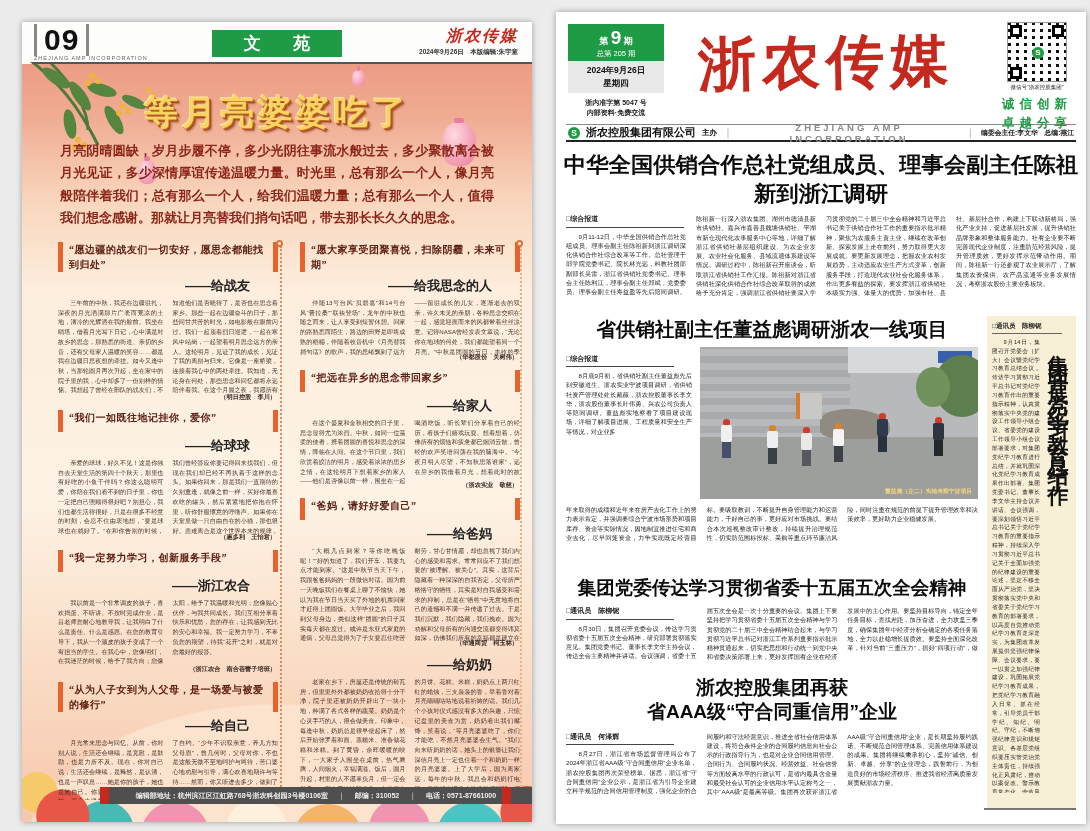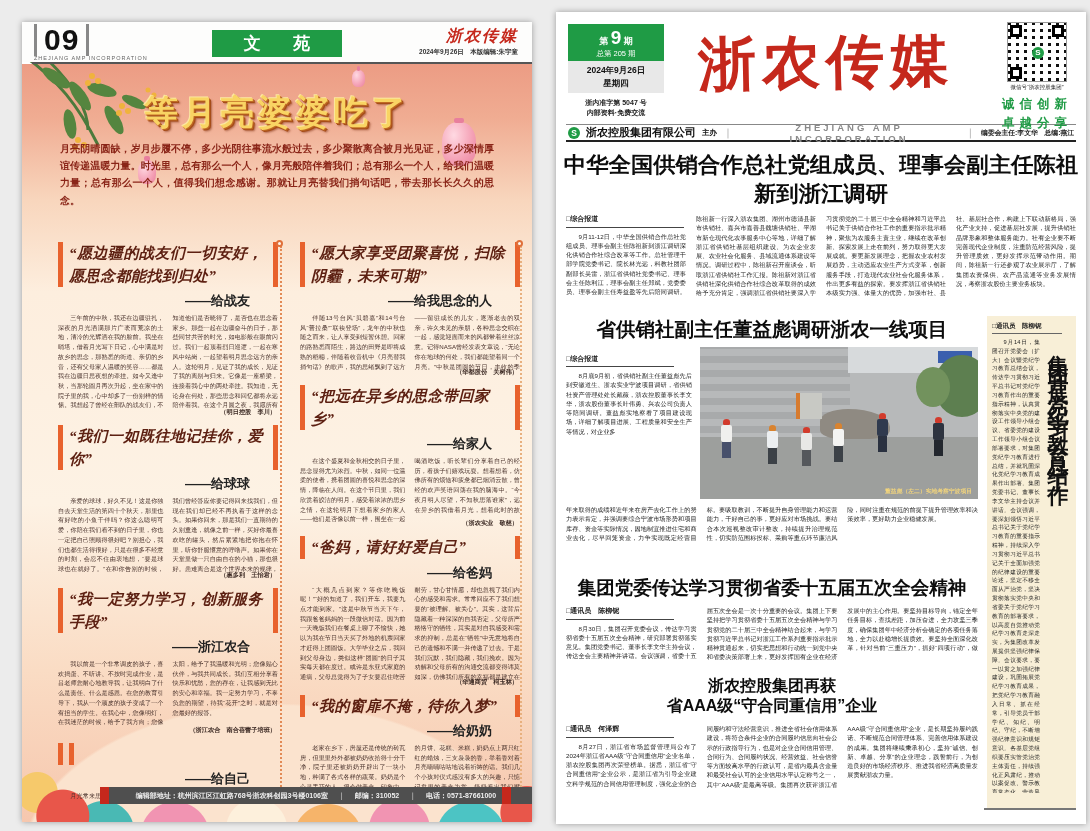--- a/index.html
+++ b/index.html
@@ -18,21 +18,21 @@
     color:#fff; font-weight:bold; font-size:17px; text-align:center; line-height:27px; letter-spacing:14px; padding-left:14px; }
   .lp-logo { position:absolute; right:14px; top:4px; font-family:"DejaVu Serif", serif; font-style:italic;
     font-weight:bold; color:#c5281c; font-size:16px; letter-spacing:2px; }
   .lp-dateline { position:absolute; right:14px; top:26px; font-size:6.5px; color:#333; font-weight:bold; }
   .lp-rule { position:absolute; left:10px; right:0; top:40px; height:2px; background:#555; z-index:4; }
   .lp-art { position:absolute; left:0; top:42px; right:0; bottom:0;
     background:linear-gradient(180deg,#ec9c84 0%,#f0ac92 7%,#f8d6bd 18%,#fdeede 30%,#fdf2e4 58%,#fadcc4 80%,#f6c7ae 100%); }
   .lp-title { position:absolute; left:0; right:0; top:26px; text-align:center; font-size:34px; font-weight:900;
     font-family:"DejaVu Serif", serif; color:#f9d463; letter-spacing:4px; z-index:3;
     text-shadow:1px 1px 0 #c06a24, 2px 2px 0 #a64d18, 3px 3px 2px rgba(120,40,10,.5), -1px -1px 0 #fbe7a0; }
-  .lp-intro { position:absolute; left:38px; right:38px; top:76px; font-size:10px; line-height:1.72;
+  .lp-intro { position:absolute; left:38px; right:38px; top:76px; font-size:13px; line-height:1.72;
     color:#8a2518; text-align:justify; z-index:3; font-weight:bold; }
   
   .flower-branch { position:absolute; left:-4px; top:-14px; z-index:2; }
   .lantern { position:absolute; border-radius:45% 45% 38% 38%; background:radial-gradient(ellipse at 35% 30%, #ffd9e2, #f4a0b5 60%, #e87f9d); z-index:2; }
   .lantern::before { content:""; position:absolute; left:35%; right:35%; top:-4px; height:5px; background:#e87f9d; border-radius:2px; }
   .lp-clouds { position:absolute; left:0; right:0; bottom:0; height:118px; z-index:1; overflow:hidden;
     background:
       radial-gradient(circle at 8% 95%, #e8564a 0 26px, transparent 27px),
       radial-gradient(circle at 3% 75%, #f6c96b 0 20px, transparent 21px),
       radial-gradient(circle at 16% 108%, #49b9b4 0 30px, transparent 31px),
@@ -46,22 +46,22 @@
   }
   .lp-columns { position:absolute; left:0; top:178px; right:0; height:558px; z-index:3; }
   .lcol { position:absolute; top:0; width:220px; height:558px; overflow:hidden; }
   .lcol.c1 { left:36px; } .lcol.c2 { left:278px; }
   .lp-divider { position:absolute; left:258px; top:4px; height:548px; border-left:2px dotted #e28a55; }
   .lp-edge { position:absolute; left:498px; top:4px; height:548px; border-left:2px dotted #e8b07e; }
   .ring { position:absolute; width:7px; height:7px; border:2px solid #e0703a; border-radius:50%; background:#fff7ee; z-index:4; }
   .article { margin-bottom:8px; }
   .ahead { display:flex; align-items:flex-start; gap:6px; margin-bottom:5px; }
   .abar { width:5px; background:#e8622d; align-self:stretch; min-height:22px; }
-  .atitle { flex:1; font-family:"Liberation Serif", serif; font-weight:bold; font-size:15px; line-height:1.5;
-    color:#5d2012; letter-spacing:.5px;font-style:italic; }
+  .atitle { flex:1; font-family:"Liberation Serif", serif; font-weight:bold; font-size:10px; line-height:1.5;
+    color:#5d2012; letter-spacing:.5px; }
   .adedi { text-align:right; font-size:13px; font-weight:bold; color:#222; margin:1px 28px 3px 0; }
   .abody-wrap { position:relative; }
   .abody { column-count:2; column-gap:9px; font-size:6.15px; line-height:1.58; color:#47302a;
     text-align:justify; overflow:hidden; text-indent:2em; }
   .asig { position:absolute; right:2px; bottom:0; font-size:6.2px; font-weight:bold; color:#3c2a24;
     background:transparent; padding-left:4px; }
   .c1 .article:nth-child(1) .abody-wrap { height:104px; }
   .c1 .article:nth-child(2) .abody-wrap { height:84px; }
   .c1 .article:nth-child(3) .abody-wrap { height:76px; }
   .c1 .article:nth-child(4) .abody-wrap { height:138px; }
@@ -134,21 +134,21 @@
   .ph-rubble { position:absolute; left:120px; top:62px; width:70px; height:30px; border-radius:40% 60% 30% 30%; background:#8f8a82; }
   .ph-machine { position:absolute; left:96px; top:46px; width:26px; height:26px; background:#c8c9c4; border-left:4px solid #d77b2f; }
   .person { position:absolute; width:13px; }
   .person .helmet { width:7px; height:6px; border-radius:50% 50% 20% 20%; background:#d23b2c; margin:0 auto; }
   .person .torso { width:11px; height:17px; margin:0 auto; border-radius:2px; }
   .person .legs { width:9px; height:16px; margin:0 auto; background:#3c4147; }
   .ph-cap { position:absolute; right:6px; bottom:3px; color:#f3d57c; font-size:5.8px; font-weight:bold; }
   .art2-bottom { column-count:3; column-gap:10px; height:60px; margin-top:6px; }
   .hl3 { text-align:center; font-size:18.5px; font-weight:900; color:#0c0c0c; margin-top:10px; }
   .art3-cols { column-count:3; column-gap:10px; height:58px; }
-  .hl4 { text-align:center; font-size:16px; font-weight:900; color:#0c0c0c; line-height:1.25; margin-top:12px; }
+  .hl4 { text-align:center; font-size:19px; font-weight:900; color:#0c0c0c; line-height:1.25; margin-top:12px; }
   .art4-cols { column-count:3; column-gap:10px; height:86px; }
   .mt6{margin-top:6px;} .mt8{margin-top:8px;}
   .sidebar { width:92px; background:#f8efd7; padding:6px 5px; height:494px; position:relative; }
   .sb-byline { font-size:6.5px; font-weight:bold; color:#222; border-bottom:1px solid #666; padding-bottom:2px; margin-bottom:4px; width:70px; }
   .sb-row { display:flex; gap:4px; height:455px; overflow:hidden; }
   .sb-body { width:48px; font-size:5.7px; line-height:1.55; color:#1d1d1d; text-align:justify; overflow:hidden; }
   .sb-body p { text-indent:2em; }
   .sb-title { flex:1; writing-mode:vertical-rl; text-orientation:upright; font-size:21px; font-weight:900;
     color:#111; letter-spacing:10px; margin:0 auto; line-height:1.25; }
   .sb-rule { position:absolute; right:10px; bottom:14px; width:92px; height:2px; background:#777; }
@@ -244,20 +244,21 @@
               </div>
               <div class="adedi">——浙江农合</div>
               <div class="abody-wrap">
                 <div class="abody" style="height: 100%;">我以前是一个非常调皮的孩子，喜欢捣蛋、不听讲、不按时完成作业，是吕老师您耐心地教导我，让我明白了什么是责任、什么是感恩。在您的教育引导下，我从一个顽皮的孩子变成了一个有担当的学生。在我心中，您像明灯，在我迷茫的时候，给予了我方向；您像太阳，给予了我温暖和光明；您像贴心伙伴，与我共同成长。我们互相分享着快乐和忧愁，您的存在，让我感到无比的安心和幸福。我一定努力学习，不辜负您的期望，待我“花开”之时，就是对您最好的报答。</div>
                 <div class="asig">（浙江农合　南合蓓蕾子培班）</div>
               </div>
             </div>
             <div class="article">
               <div class="ahead">
                 <div class="abar"></div>
+                <div class="atitle">“从为人子女到为人父母，是一场爱与被爱的修行”</div>
                 <div class="abar"></div>
               </div>
               <div class="adedi">——给自己</div>
               <div class="abody-wrap">
                 <div class="abody" style="height: 100%;">月光常来思念与回忆。从前，你对别人说，生活还会继续，是宽慰，是鼓励，也是力所不及。现在，你对自己说，生活还会继续，是释然，是认清，也是一声叹息……她是你的孩子，她也是她自己。你骄傲的、想要的，在她的、真心夹缝的好，也存在是她不自觉、不理解、无所谓、大可不必的坑。可能，越是亲近的关系，越是容易表现出毫不遮掩的控制欲，升腾起没有对号的距离感，幸而自省，没有迟疑，鞭辟了自约。“少年不识双亲意，养儿方知父母恩”，曾几何时，父母对你，不也是这般无微不至地呵护与呵待，苦口婆心地劝慰与引导，满心欢喜地期许与等待……然而，你又听进去多少，做到了多少，还记得多少？时间如风，不温不燥，过多少月拭轻拭过。从为人子女到为人父母，是一场爱与被爱的修行……唯有早日悟入这分寸之间，才能找回你的自由之地，置身其中，乐在其中。</div>
               </div>
             </div>
           </div>
         <div class="lcol c2" id="left-col-2">
             <div class="article">
@@ -290,25 +291,20 @@
                 <div class="atitle">“爸妈，请好好爱自己”</div>
                 <div class="abar"></div>
               </div>
               <div class="adedi">——给爸妈</div>
               <div class="abody-wrap">
                 <div class="abody" style="height: 100%;">“大概几点到家？等你吃晚饭呢！”“好的知道了，我们开车，我要九点才能到家。”这是中秋节当天下午，我跟爸爸妈妈的一段微信对话。因为前一天晚饭我们在餐桌上聊了不愉快，她以为我在节日当天买了外地的机票回家才赶得上团圆饭。大学毕业之后，我回到父母身边，类似这样“团圆”的日子其实每天都在度过。或许是东亚式家庭的通病，父母总觉得为了子女要忍住吃苦耐劳，甘心甘情愿，却也忽视了我们内心的感受和需求。常常回应不了我们想要的“被理解、被关心”。其实，这背后隐藏着一种深深的自我否定，父母所严格恪守的牺牲，其实是对自我感受和需求的抑制，总是在“牺牲”中无意地将自己的遗憾和不满一并传递了过去。于是我们沉默，我们隐藏，我们挽欢。因为劝解和父母所有的沟通交流都变得讳莫如深，仿佛我们所有的幸福都是建立在父母的牺牲之上。明明彼此是最亲密有力量可依幸福的人，却如此采用了错误的方式。所以，我想让月亮替我向爸爸妈妈捎句话，“请好好爱自己，我们是独立的个体，让我们幸福，让你们幸福。”</div>
                 <div class="asig">（华通商贸　柯玉林）</div>
               </div>
             </div>
             <div class="article">
-              <div class="ahead">
-                <div class="abar"></div>
-                <div class="atitle">“我的窗扉不掩，待你入梦”</div>
-                <div class="abar"></div>
-              </div>
               <div class="adedi">——给奶奶</div>
               <div class="abody-wrap">
                 <div class="abody" style="height: 100%;">老家在乡下，房屋还是传统的砖瓦房，但里里外外都被奶奶收拾得十分干净，院子里还被奶奶开辟出了一块小地，种满了各式各样的蔬菜。奶奶是个心灵手巧的人，很会做美食。印象中，每逢中秋，奶奶总是很早便起床了，然后开始张罗着和面、蒸糯米、准备做花糕和米糕。到了黄昏，余晖暖暖的映下，一大家子人围坐在桌前，热气腾腾，人间烟火，幸福满溢。饭后，圆月升起，村里的人不愿辜负月，但一定会赏月。一家人开始忙碌准备，大伯搬来大木桌摆在院中，爸爸完成了最具技术性的切月饼“西瓜”的工作，妈妈和大姨则将桌上摆满各种应季水果和口味多样的月饼、花糕、米糕，奶奶点上两只红红的蜡烛，三支袅袅的香，举着香对着月亮喃喃咕咕地说着祈祷的话。我们几个小孩对仪式感没有多大的兴趣，只惦记盘里的美食为赏，奶奶看出我们嘴馋，笑着说，“等月亮婆婆吃了，你们才能吃，不然月亮婆婆会生气。”我们向来听奶奶的话，她头上的银簪让我们深信月亮上一定也住着一个和奶奶一样的月亮婆婆。上了大学后，因为离家远，每年的中秋，我总会和奶奶打电话，奶奶却依旧像小孩子般叮嘱我，叮嘱我多抬头看看月亮，她说，月亮婆婆在天上会好好地照看着我，她正在看月亮，我也看月亮的话，月亮婆婆会让我们早点团聚，我知道，她是想我了。今年是奶奶走过的第八年，月亮还是那样的洁白无瑕，轻轻咬了一口手中的月饼，却咂嚼出淡淡的苦。这个中秋是奶奶离开的第146天，不知道奶奶是不是生了她没见到我最后一面的气，从没有入过我的梦。月亮婆婆啊，请帮我转告奶奶，我很想乡音未改，等她交谈，我的窗扉不掩，待她入梦……原来，人们终究不会为了半个月亮而流泪，只是触景伤情月惹人思从前。</div>
               </div>
             </div>
           </div>
       </div>
 
       <div class="lp-footer">
         <div class="red-sq" style="left:0;"></div>

